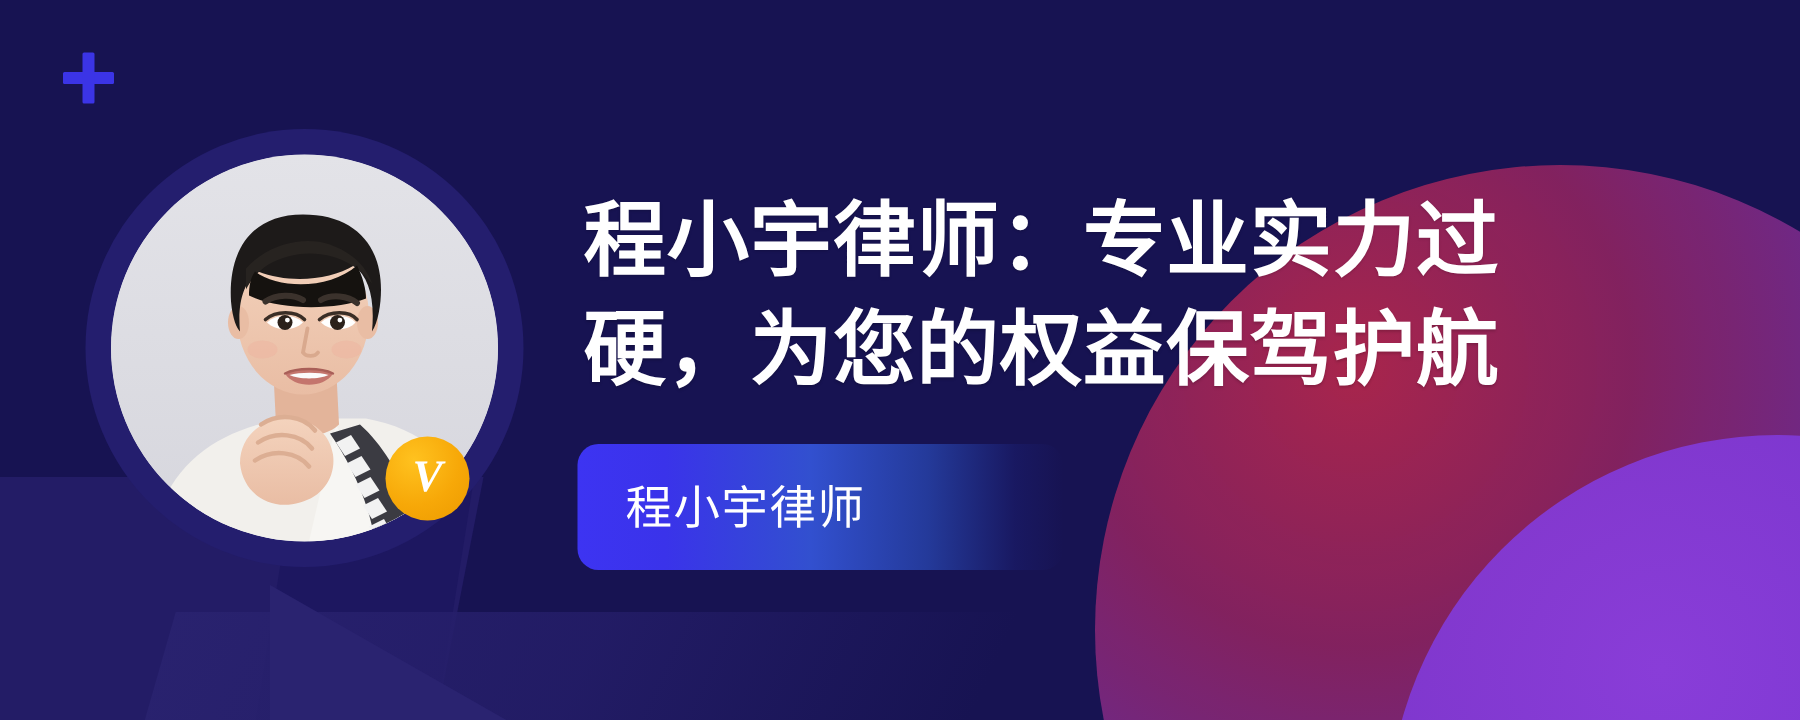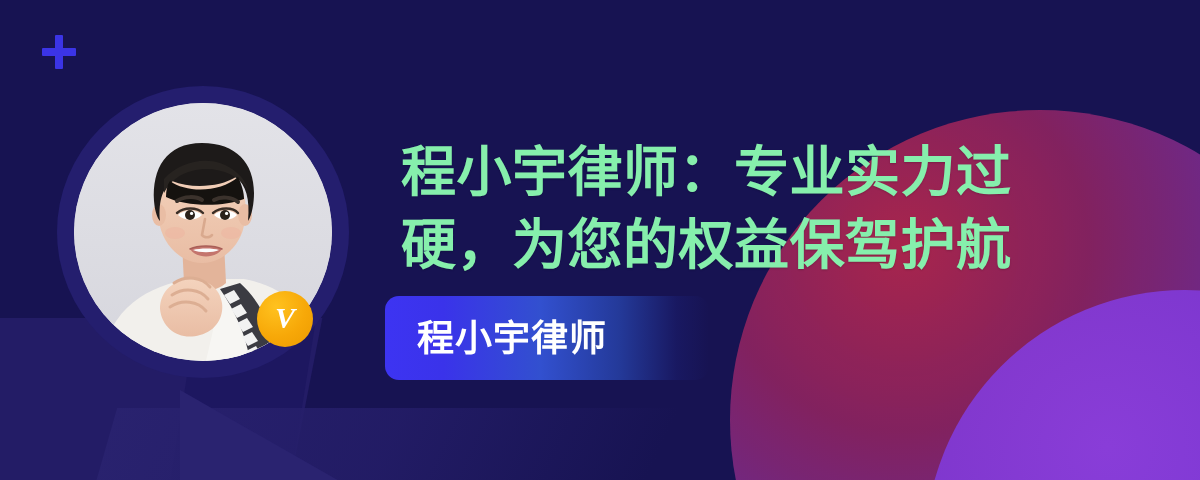--- a/index.html
+++ b/index.html
@@ -161,22 +161,22 @@
   }
 
   
   .content {
     position: absolute;
     left: 385px;
     top: 120px;
     width: 720px;
   }
   .headline {
-    margin: 16px;
-    color: #86efac;
+    margin: 4px;
+    color: #ffffff;
     font-size: 55px;
     font-weight: bold;
     line-height: 1.33;
     letter-spacing: 0.5px;
     white-space: pre-line;
     text-shadow: 0 1px 2px rgba(0,0,0,0.18);
   }
   .name-chip {
     position: absolute;
     left: 0;
@@ -191,22 +191,22 @@
     background: linear-gradient(90deg,
         #3d34f2 0%,
         #3a33ea 18%,
         #3250cf 48%,
         #243a9a 72%,
         rgba(26,29,110,0.55) 90%,
         rgba(23,19,82,0.0) 100%);
   }
   .name-chip-label {
     color: #ffffff;
-    font-size: 37px;
-    font-weight: bold;
+    font-size: 31px;
+    font-weight: normal;
     letter-spacing: 1px;
     line-height: 1;
   }
 </style>
 </head>
 <body>
 
 <div class="banner">
 
   <div class="bg-layer">

